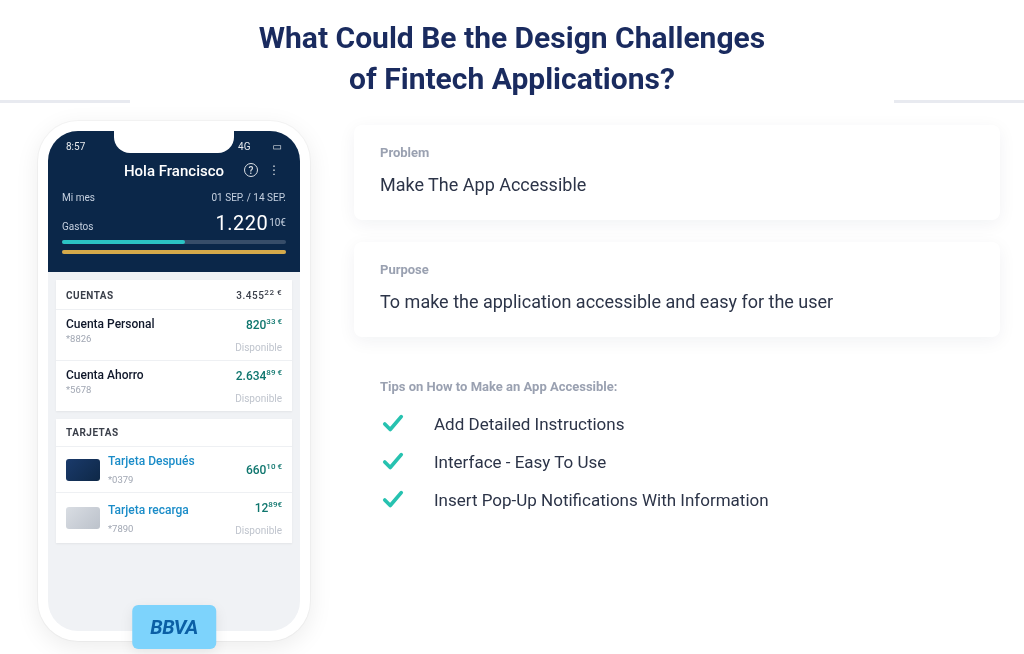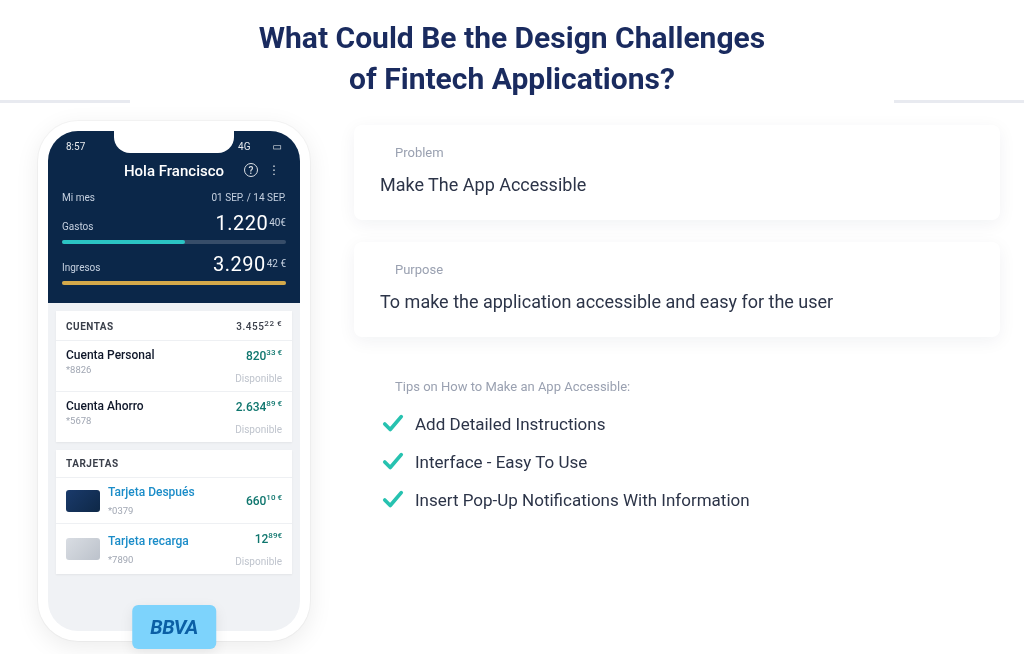--- a/index.html
+++ b/index.html
@@ -212,35 +212,34 @@
   }
   .info-card {
     background: #fff;
     border-radius: 8px;
     box-shadow: 0 4px 18px rgba(20,30,60,0.06);
     padding: 20px 26px 22px;
   }
   .info-label {
     color: #9aa1b1;
     font-size: 13px;
-    font-weight: 400;
+    font-weight: 700;
     margin-bottom: 12px;
-    margin-left: 15px;
   }
   .info-body {
     color: #2c3448;
     font-size: 18px;
     line-height: 1.45;
   }
   .tips-card { padding: 20px 26px 22px; box-shadow: none; }
   .tips-list { list-style: none; }
   .tips-list li {
     display: flex;
     align-items: flex-start;
-    gap: 9px;
+    gap: 28px;
     padding: 7px 0;
     color: #2c3448;
     font-size: 17px;
     line-height: 1.4;
   }
   .check-icon {
     flex: 0 0 26px;
     height: 22px;
     display: inline-flex;
     align-items: center;
@@ -282,33 +281,27 @@
             <span class="menu-icon">⋮</span>
           </div>
           <div class="mi-mes-row">
             <span>Mi mes</span>
             <span>01 SEP. / 14 SEP.</span>
           </div>
 
           <div class="metric-row">
             <span class="metric-label">Gastos</span>
             <span class="metric-value-wrap">
-              <span class="metric-value">1.220</span><span class="metric-cents">40€</span>
+              <span class="metric-value">1.220</span><span class="metric-cents">10€</span>
             </span>
           </div>
           <div class="metric-bar bar-gastos-track">
               <div class="bar-gastos-fill"></div>
             </div>
 
-          <div class="metric-row">
-            <span class="metric-label">Ingresos</span>
-            <span class="metric-value-wrap">
-              <span class="metric-value">3.290</span><span class="metric-cents">42 €</span>
-            </span>
-          </div>
           <div class="metric-bar bar-ingresos-track">
               <div class="bar-ingresos-fill"></div>
             </div>
         </div>
 
         <div class="phone-body">
 
           <div class="section-card">
             <div class="section-head">
               <span>CUENTAS</span>

